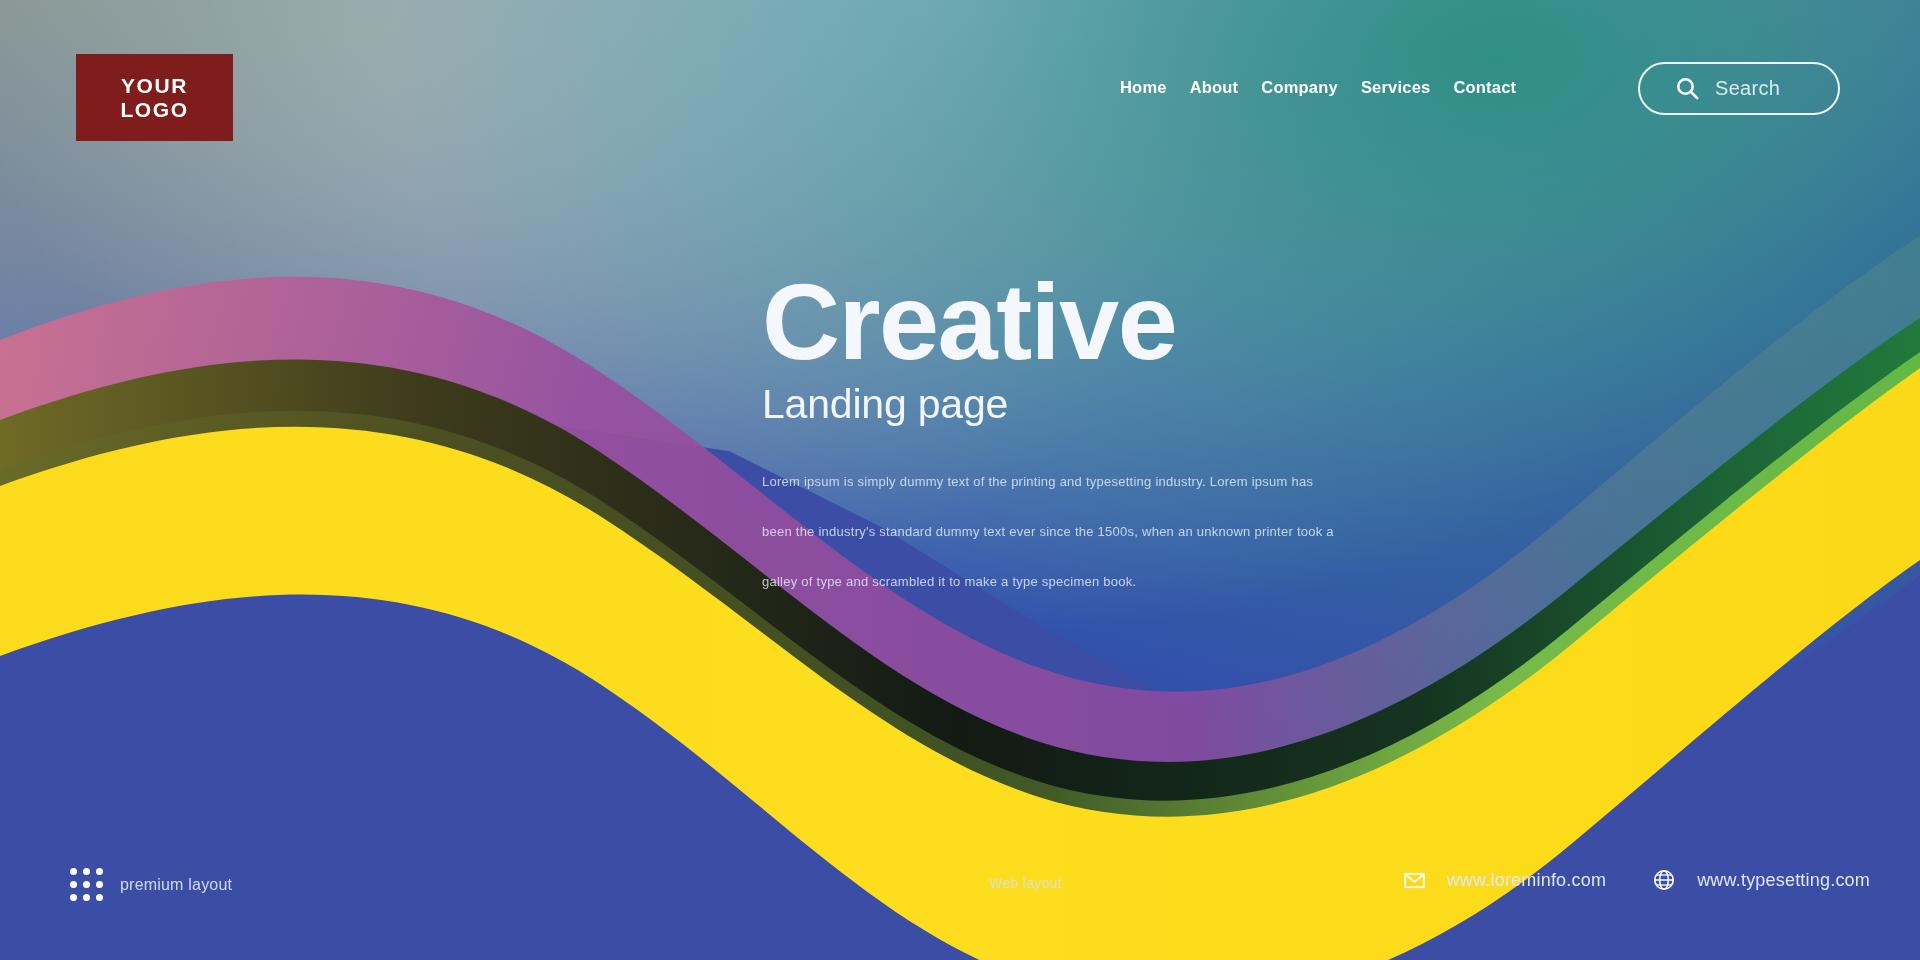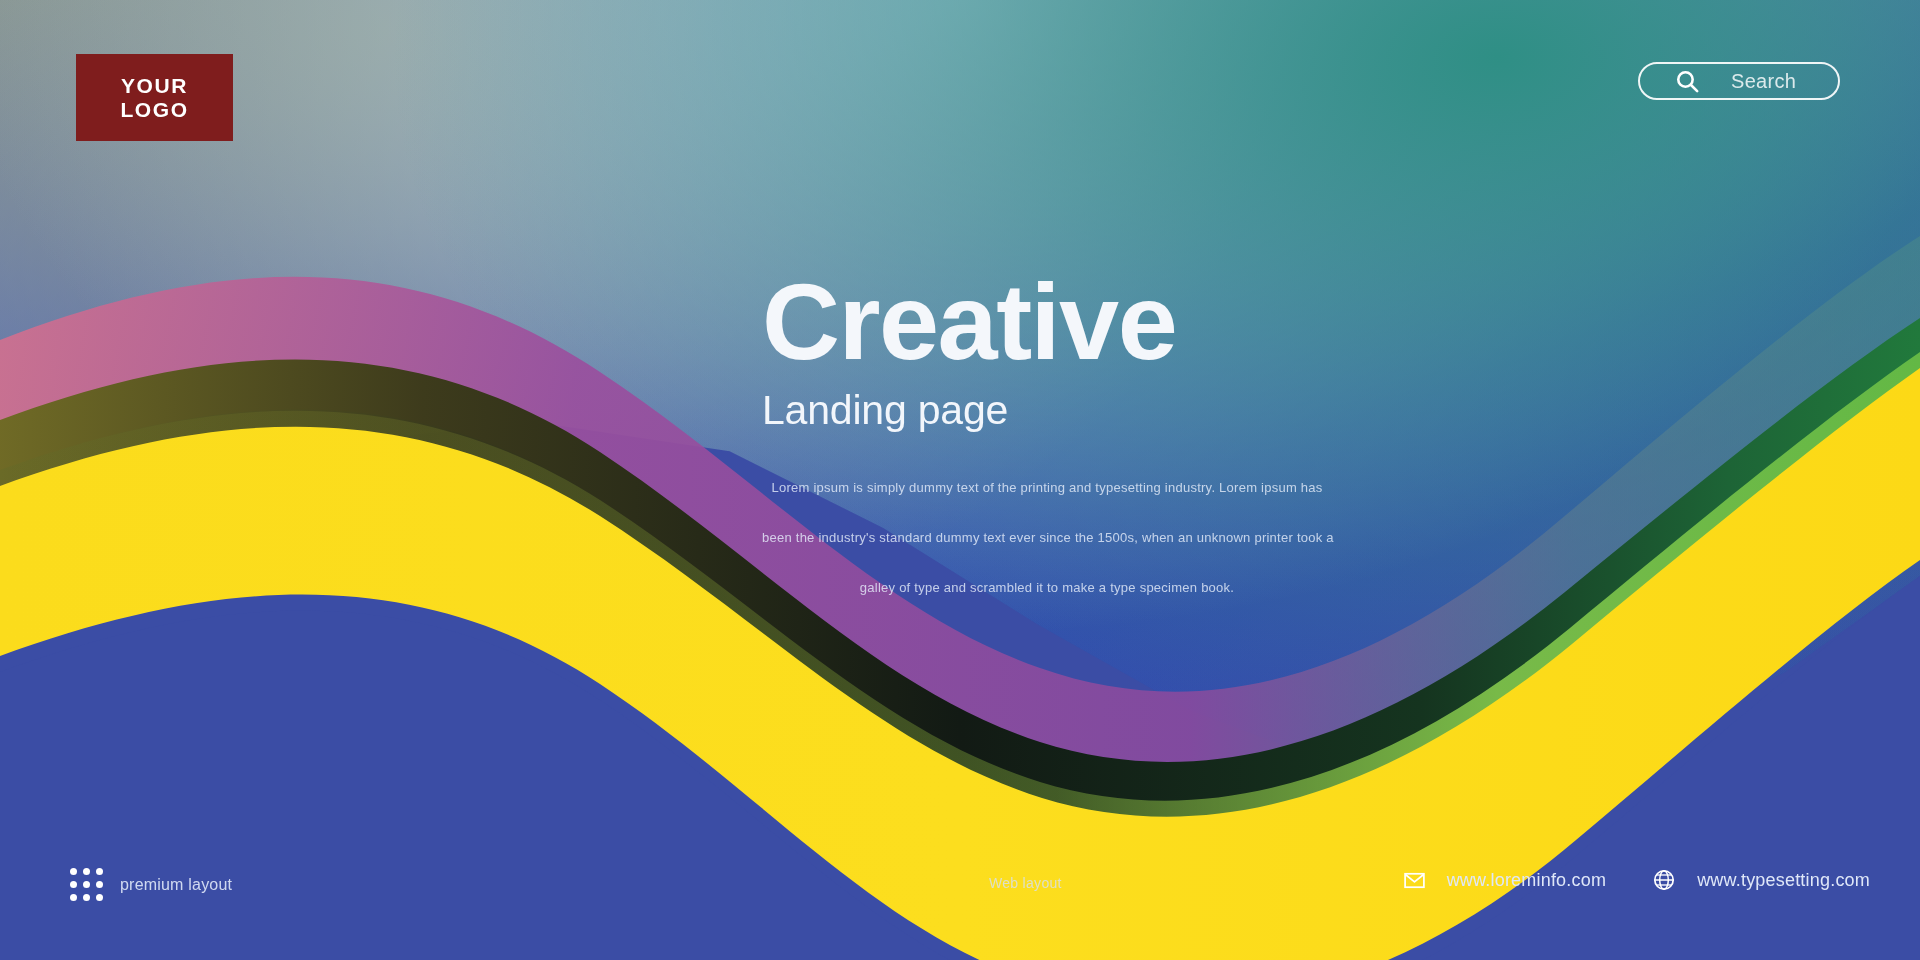--- a/index.html
+++ b/index.html
@@ -52,37 +52,37 @@
   .nav {
     position:absolute; left:1120px; top:78px;
     display:flex; gap:23px; align-items:center;
   }
   .nav-item {
     color:#ffffff; font-size:16.5px; font-weight:bold;
     letter-spacing:0.2px; white-space:nowrap; cursor:pointer;
   }
   .search-pill {
     position:absolute; left:1638px; top:62px;
-    width:202px; height:38px; border:2px solid rgba(255,255,255,.92);
-    border-radius:27px; display:flex; align-items:center; gap:30px;
+    width:202px; height:53px; border:2px solid rgba(255,255,255,.92);
+    border-radius:27px; display:flex; align-items:center; gap:14px;
     padding-left:34px; cursor:text;
   }
   .search-ph { color:rgba(255,255,255,.82); font-size:20px; letter-spacing:.3px; }
 
   
   .hero { position:absolute; left:762px; top:268px; width:700px; }
   .hero-title {
     color:#f4f7fb; font-size:108px; font-weight:bold;
-    letter-spacing:-1.5px; line-height:1; margin-bottom:12px;
+    letter-spacing:-1.5px; line-height:1; margin-bottom:6px;
   }
   .hero-sub {
     color:#f2f6fb; font-size:41px; font-weight:normal;
     letter-spacing:-0.2px; line-height:1.1;
   }
-  .hero-body { margin-top:48px; width:570px;text-align:center; }
+  .hero-body { margin-top:48px; width:570px; }
   .hero-body p {
     color:rgba(230,238,250,.80); font-size:13px;
     letter-spacing:.25px; line-height:1; margin-bottom:37px;
     white-space:nowrap;
   }
 
   
   .footer {
     position:absolute; left:0; bottom:0; width:1920px; height:110px;
   }
@@ -171,20 +171,27 @@
 </div>
 
 <div class="header">
   <div class="logo-box">
     <div class="logo-text">
       <div>YOUR</div>
       <div>LOGO</div>
     </div>
   </div>
 
+  <nav class="nav">
+    <a class="nav-item">Home</a>
+    <a class="nav-item">About</a>
+    <a class="nav-item">Company</a>
+    <a class="nav-item">Services</a>
+    <a class="nav-item">Contact</a>
+  </nav>
 
   <div class="search-pill">
     <svg width="27" height="27" viewBox="0 0 24 24">
       <circle cx="10.2" cy="10.2" r="6.4" fill="none" stroke="#ffffff" stroke-width="2.3"></circle>
       <line x1="14.9" y1="14.9" x2="20.6" y2="20.6" stroke="#ffffff" stroke-width="2.3" stroke-linecap="round"></line>
     </svg>
     <span class="search-ph">Search</span>
   </div>
 </div>
 

